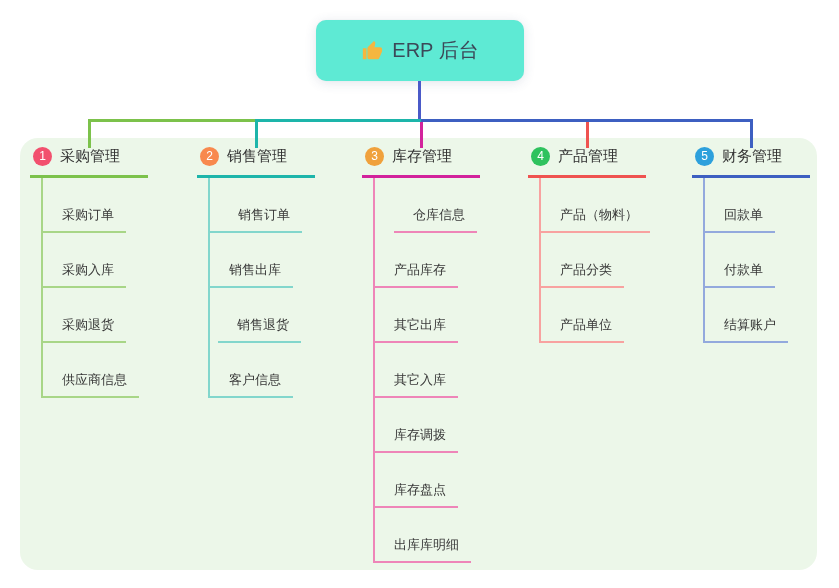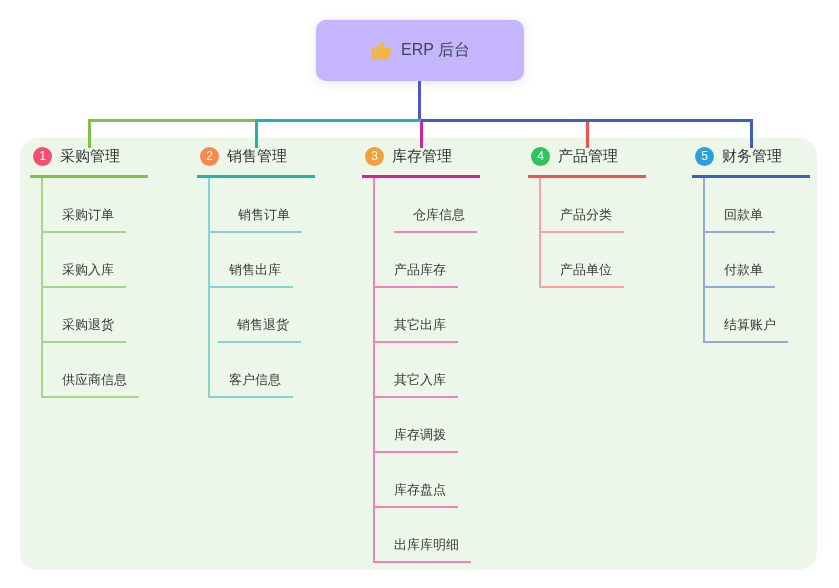--- a/index.html
+++ b/index.html
@@ -4,24 +4,24 @@
 <style>
   html,body { margin:0; padding:0; background:#ffffff; }
   .canvas {
     position:relative; width:839px; height:588px; overflow:hidden;
     background:#ffffff;
     font-family:"Liberation Sans","DejaVu Sans",sans-serif;
   }
   
   .root-card {
     position:absolute; left:316px; top:20px; width:208px; height:61px;
-    background:#c4b5fd; border-radius:10px;
+    background:#5eead4; border-radius:10px;
     box-shadow:0 2px 12px rgba(60,80,120,0.14), 0 0 1px rgba(0,0,0,0.08);
     display:flex; align-items:center; justify-content:center; gap:9px;
-    font-size:16px; font-weight:500; color:#3c4858; cursor:default;
+    font-size:20px; font-weight:500; color:#3c4858; cursor:default;
   }
   .root-icon { width:22px; height:22px; display:inline-flex; }
   
   .panel {
     position:absolute; left:20px; top:138px; width:797px; height:432px;
     background:#ecf7e9; border-radius:18px;
   }
   
   .line { position:absolute; }
   
@@ -159,20 +159,23 @@
     </div>
   </div>
     </div>
 
     <div class="branch" style="left: 528px;">
       <div class="branch-header" style="border-bottom-color: rgb(239, 83, 80);">
         <span class="badge" style="background: rgb(47, 194, 94);">4</span>
         <span class="branch-label">产品管理</span>
       </div>
       <div class="children" style="border-left-color: rgb(248, 162, 160);">
+    <div class="child">
+      <span class="child-label" style="border-bottom-color: rgb(248, 162, 160);">产品（物料）</span>
+    </div>
 
     <div class="child">
       <span class="child-label" style="border-bottom-color: rgb(248, 162, 160);">产品分类</span>
     </div>
 
     <div class="child">
       <span class="child-label" style="border-bottom-color: rgb(248, 162, 160);">产品单位</span>
     </div>
   </div>
     </div>

